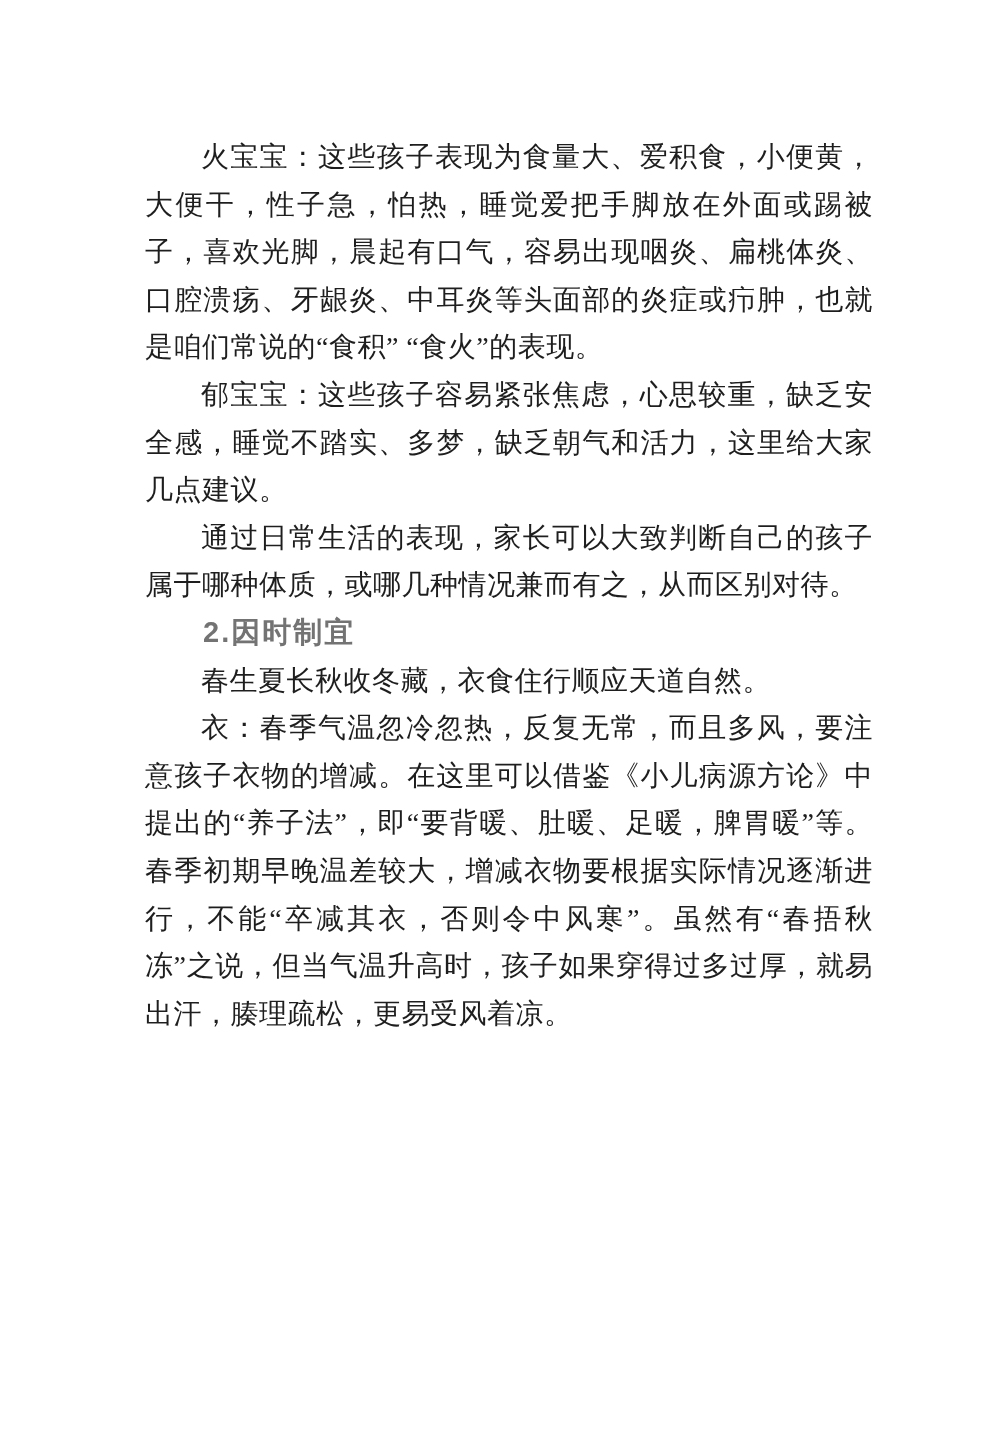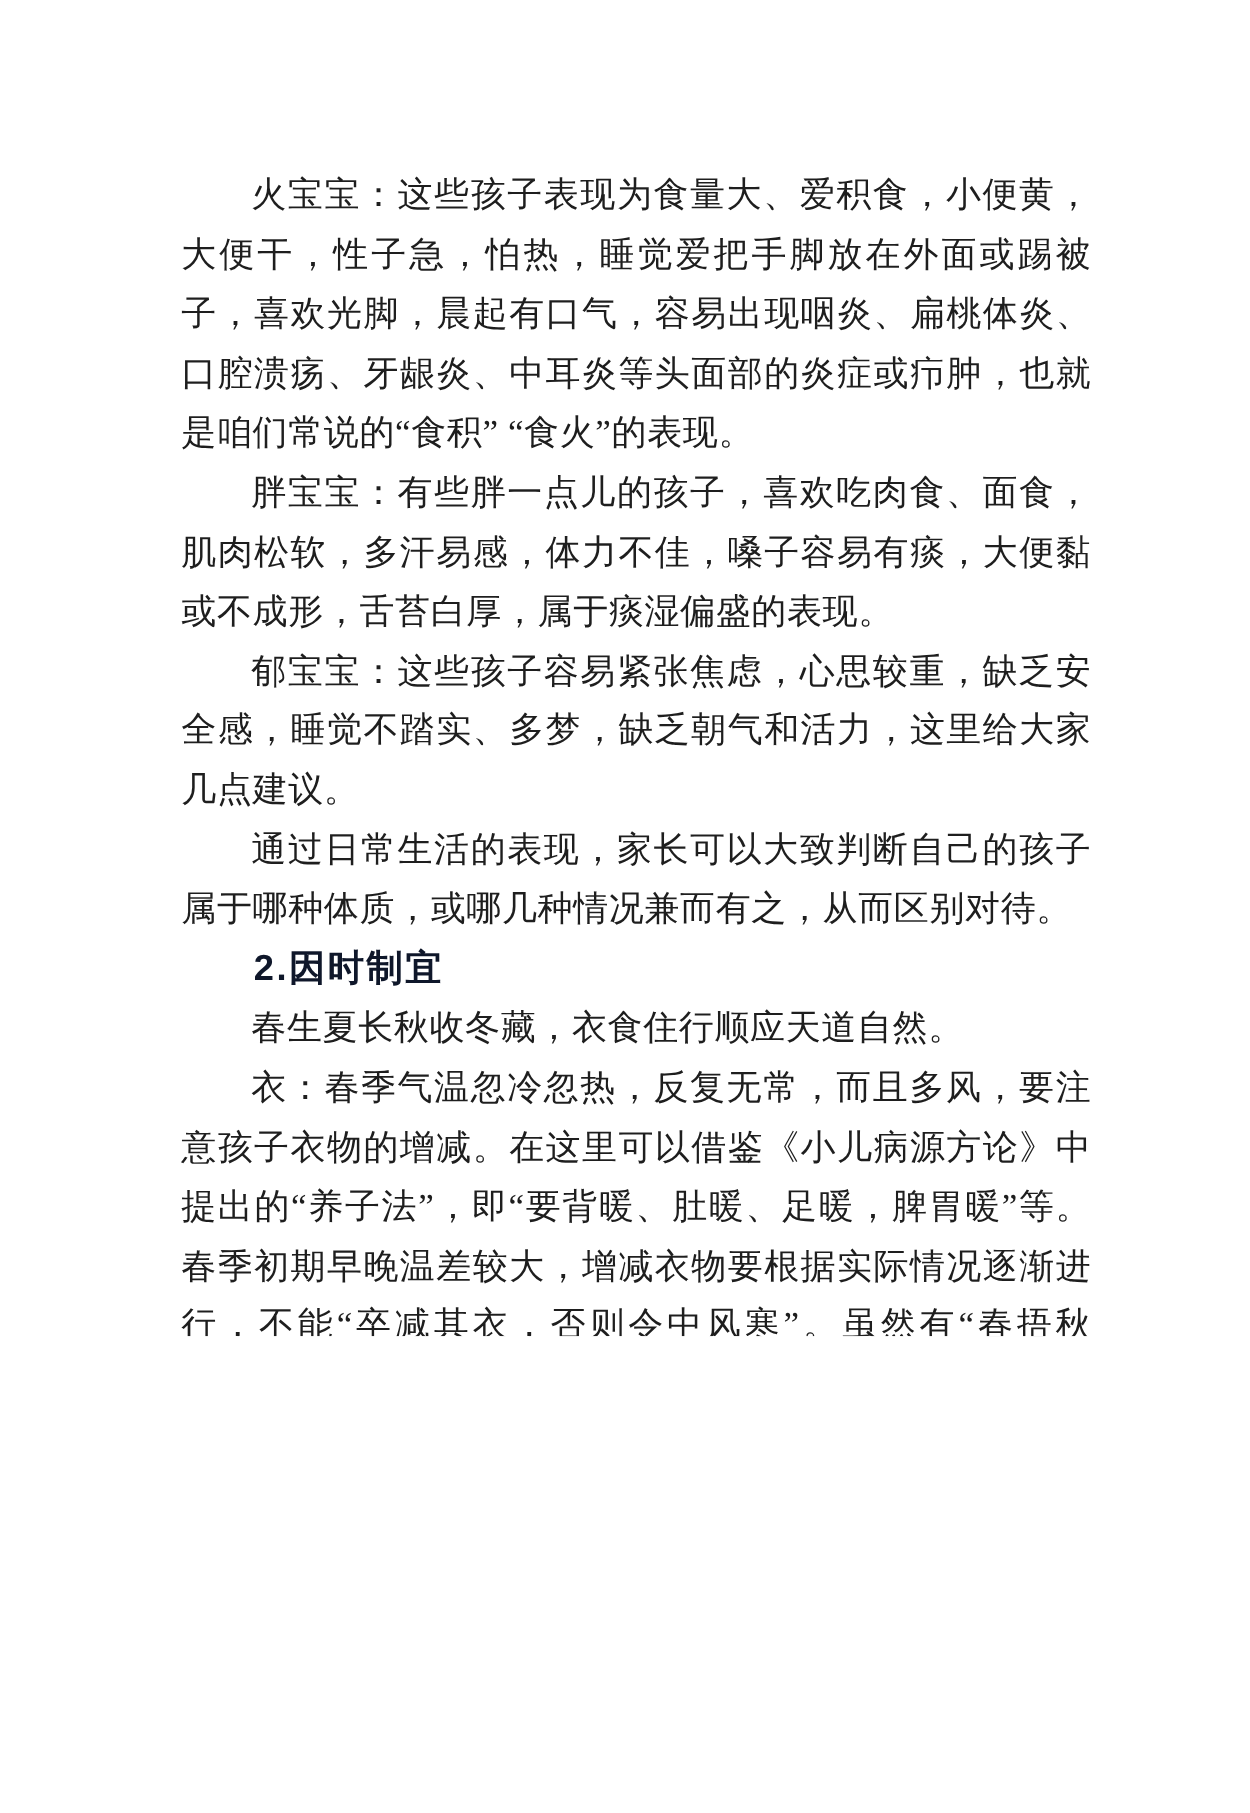--- a/index.html
+++ b/index.html
@@ -49,21 +49,20 @@
     letter-spacing: 3px;
     color: #74787e;
   }
 </style>
 </head>
 <body>
 
 <div class="page">
   <div class="content">
     <p class="para">火宝宝：这些孩子表现为食量大、爱积食，小便黄，大便干，性子急，怕热，睡觉爱把手脚放在外面或踢被子，喜欢光脚，晨起有口气，容易出现咽炎、扁桃体炎、口腔溃疡、牙龈炎、中耳炎等头面部的炎症或疖肿，也就是咱们常说的“食积” “食火”的表现。</p>
-    <p class="para">胖宝宝：有些胖一点儿的孩子，喜欢吃肉食、面食，肌肉松软，多汗易感，体力不佳，嗓子容易有痰，大便黏或不成形，舌苔白厚，属于痰湿偏盛的表现。</p>
     <p class="para">郁宝宝：这些孩子容易紧张焦虑，心思较重，缺乏安全感，睡觉不踏实、多梦，缺乏朝气和活力，这里给大家几点建议。</p>
     <p class="para">通过日常生活的表现，家长可以大致判断自己的孩子属于哪种体质，或哪几种情况兼而有之，从而区别对待。</p>
-    <h3 class="section-heading" style="color: #0f172a;">2.因时制宜</h3>
+    <h3 class="section-heading" style="color: #737373;">2.因时制宜</h3>
     <p class="para">春生夏长秋收冬藏，衣食住行顺应天道自然。</p>
     <p class="para">衣：春季气温忽冷忽热，反复无常，而且多风，要注意孩子衣物的增减。在这里可以借鉴《小儿病源方论》中提出的“养子法”，即“要背暖、肚暖、足暖，脾胃暖”等。春季初期早晚温差较大，增减衣物要根据实际情况逐渐进行，不能“卒减其衣，否则令中风寒”。虽然有“春捂秋冻”之说，但当气温升高时，孩子如果穿得过多过厚，就易出汗，腠理疏松，更易受风着凉。</p>
   </div>
   <div class="page-number">111</div>
 </div>
 
 </body></html>

